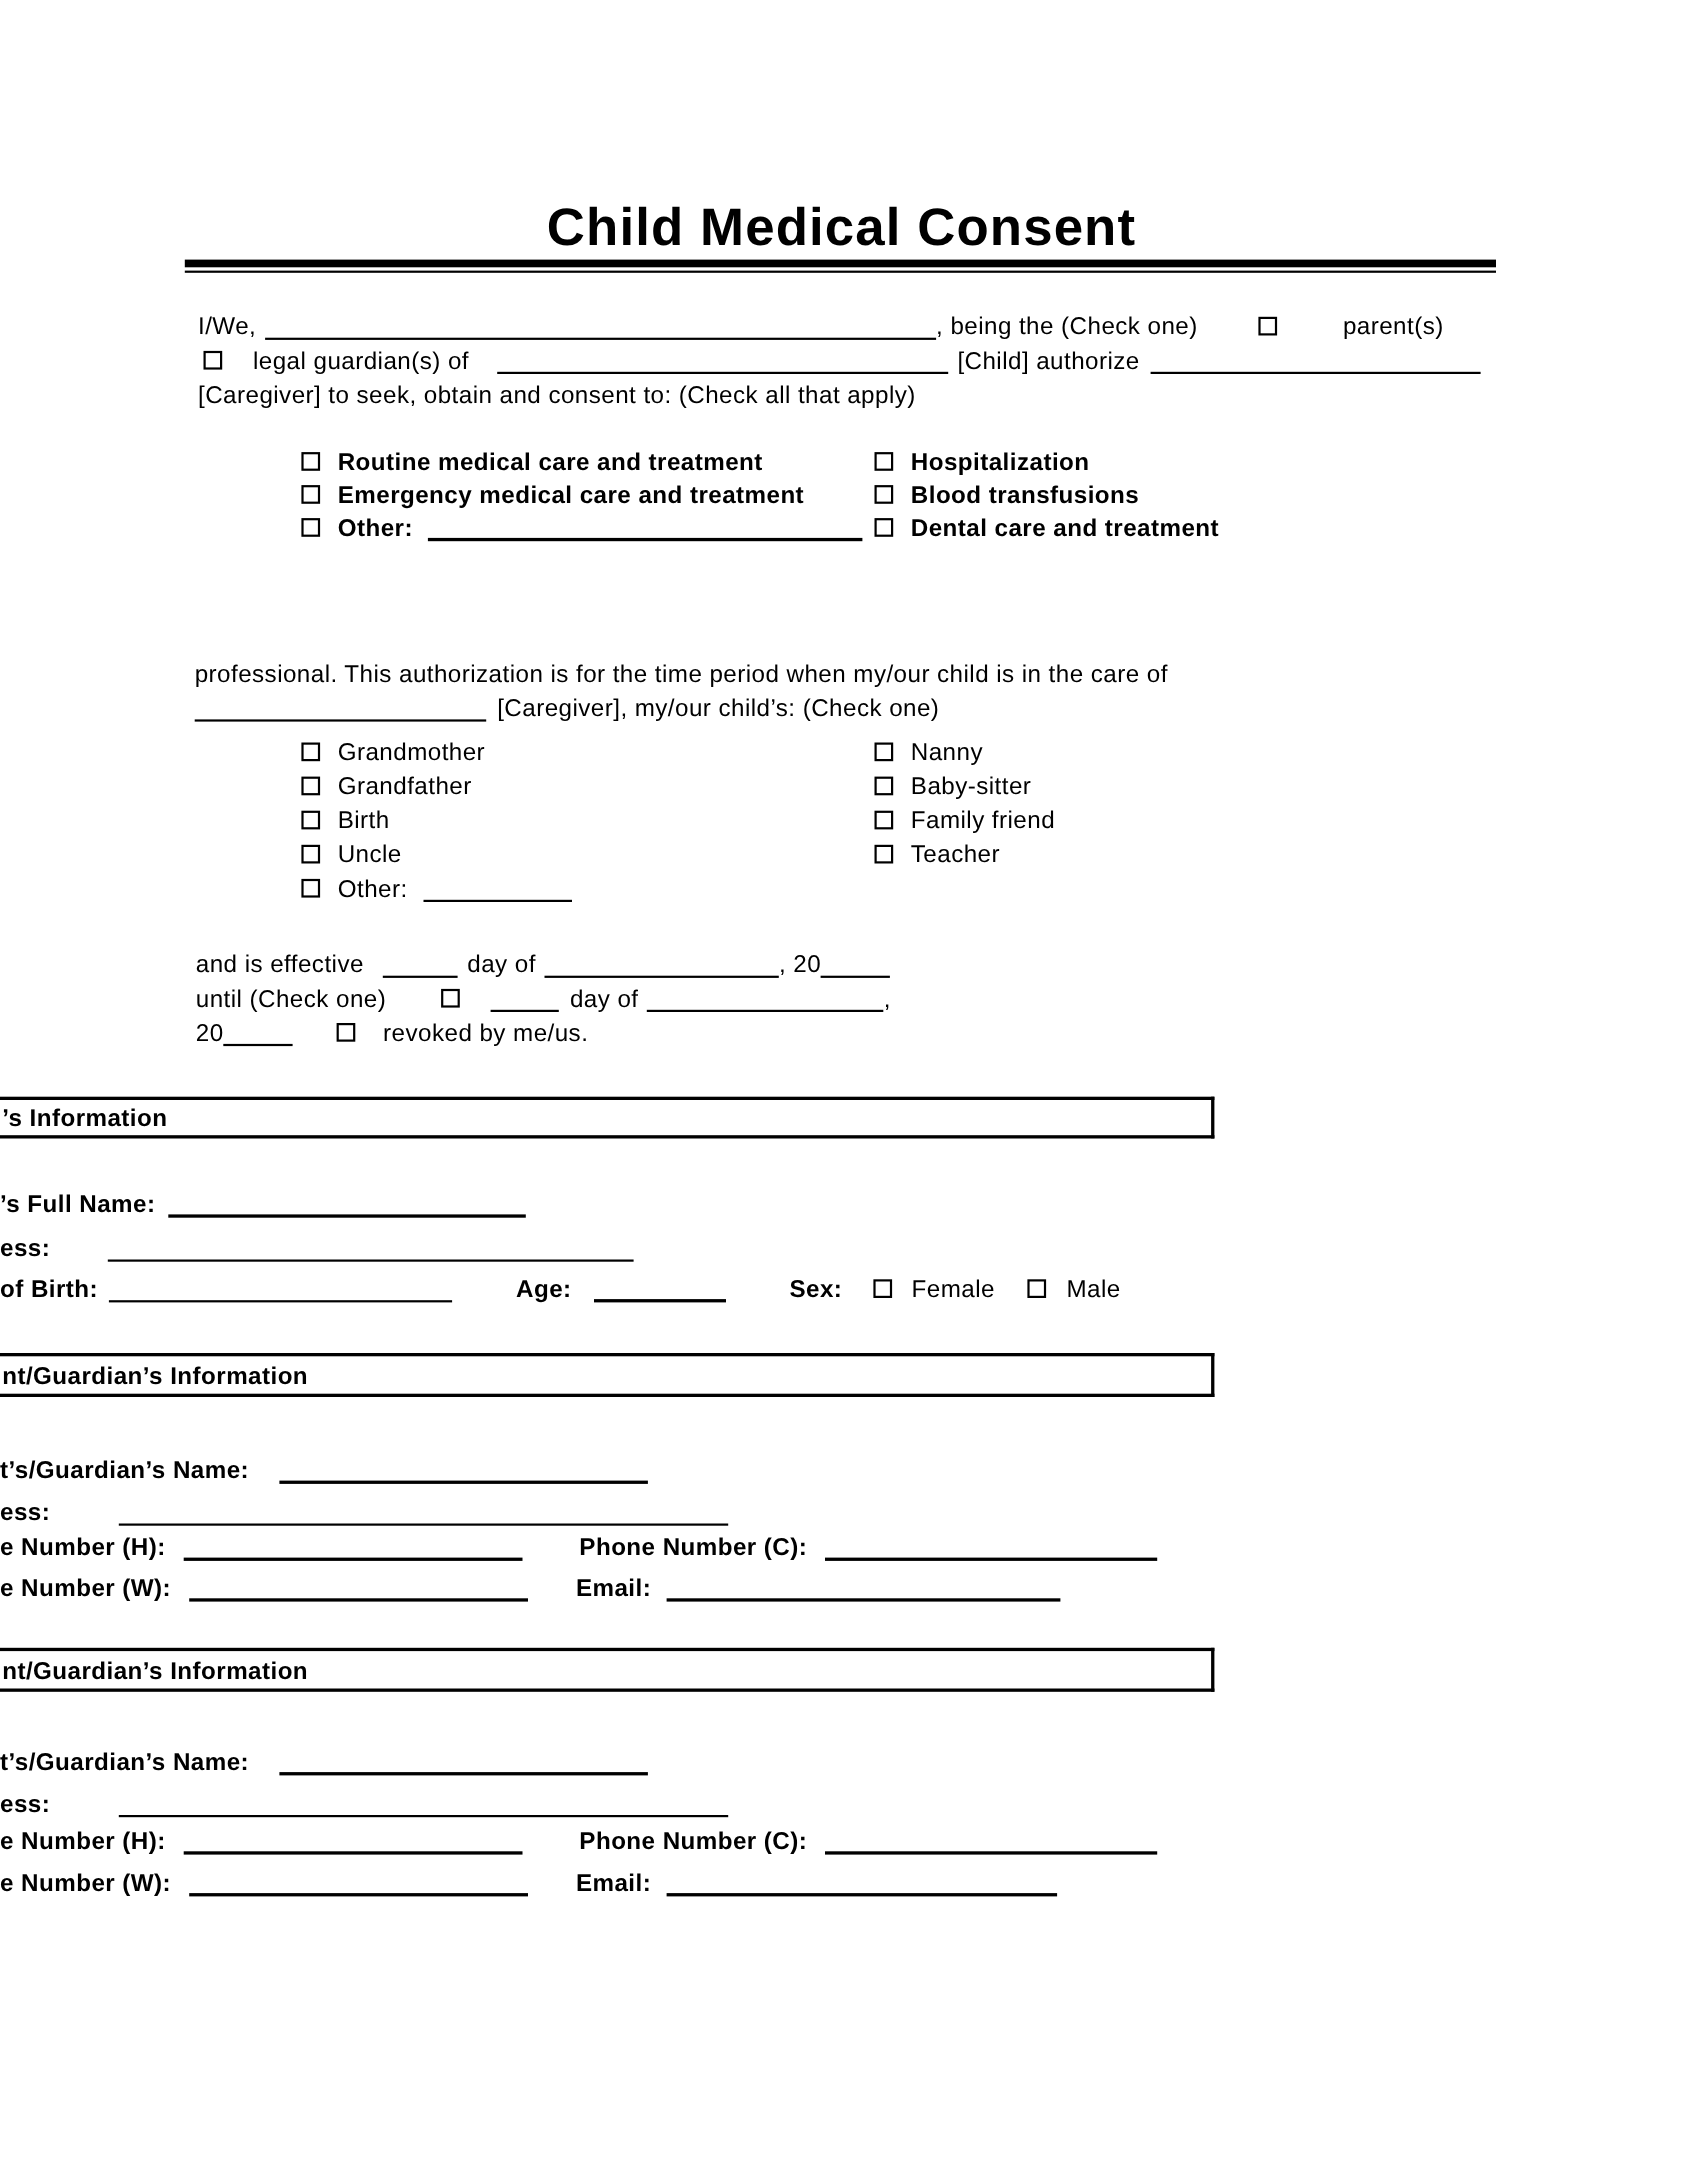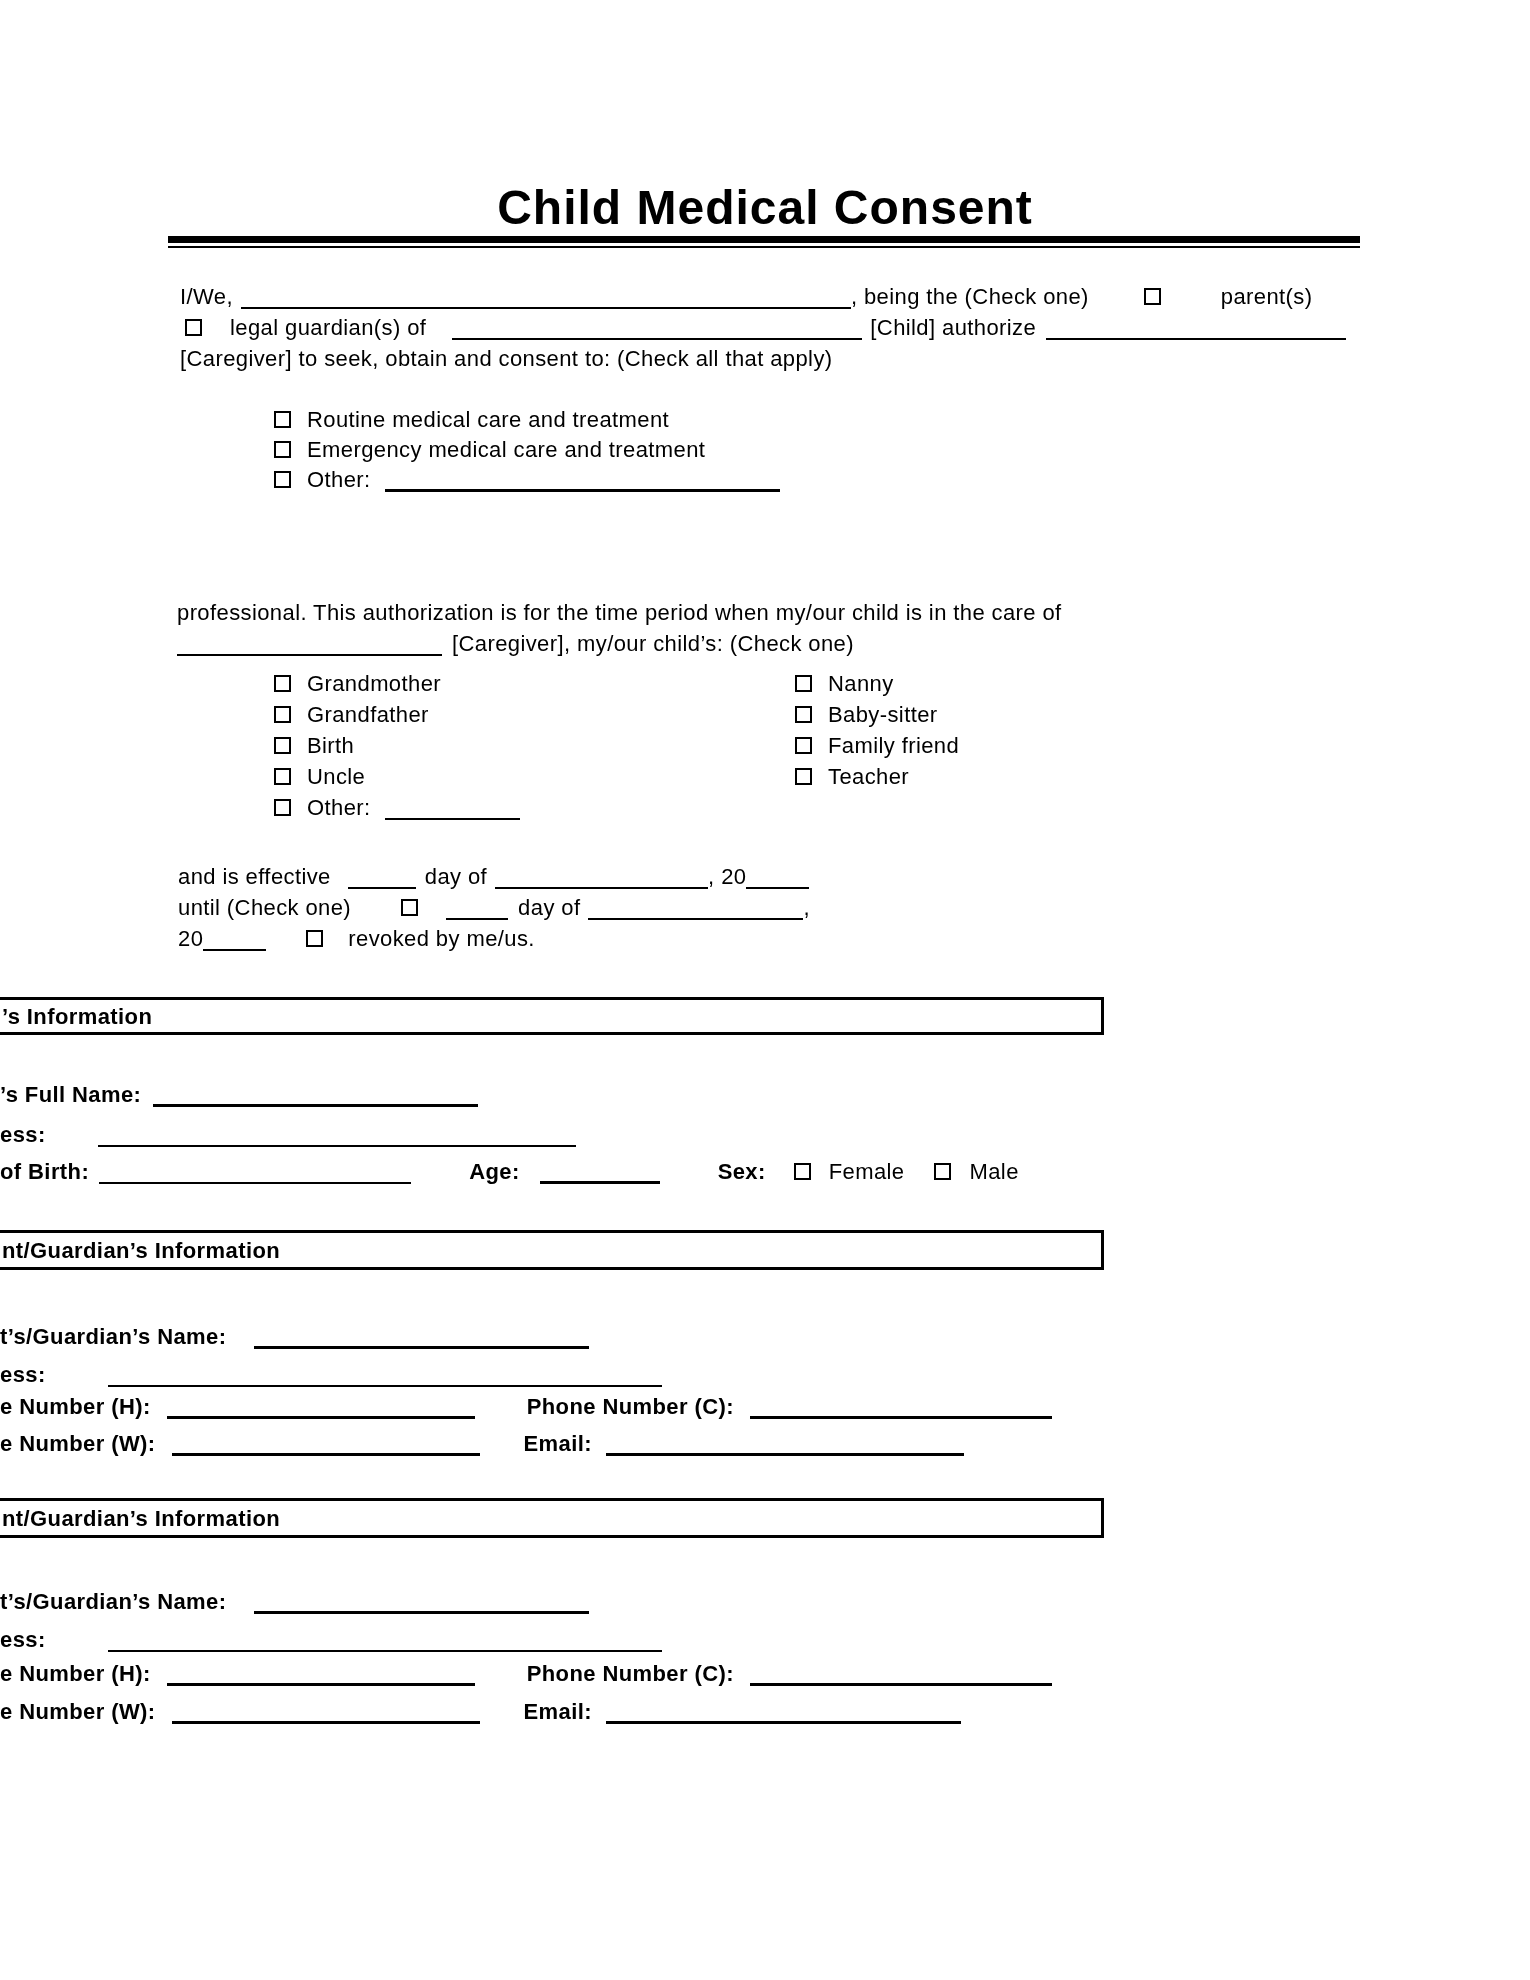--- a/index.html
+++ b/index.html
@@ -20,21 +20,21 @@
   .sp{display:inline-block; height:1px;}
   .bl{
     display:inline-block; height:16px;
     border-bottom:2px solid #000; margin-bottom:-5px;
   }
   .bl.t{border-bottom-width:3px;}
   .cb{
     display:inline-block; width:13px; height:13px;
     border:2px solid #000; background:#fff; vertical-align:-1px;
   }
-  .crow{height:30px; line-height:30px; white-space:nowrap;}
+  .crow{height:30px; line-height:30px; white-space:nowrap;font-weight:bold;}
   .crow2{height:31px; line-height:31px; white-space:nowrap;}
   .secbox{
     position:absolute; left:-12px; width:1116px; box-sizing:border-box;
     border:3px solid #000; border-left:none; background:#fff;
     font-weight:bold; padding-left:14px; white-space:nowrap;
   }
 </style>
 </head>
 <body>
 
@@ -53,20 +53,25 @@
   <div class="abs line" style="left:180px;top:343px;">
     <span>[Caregiver] to seek, obtain and consent to: (Check all that apply)</span>
   </div>
 
   <div class="abs" style="left:274px;top:405px;">
     <div class="crow"><span class="cb"></span><span class="sp" style="width:16px"></span><span>Routine medical care and treatment</span></div>
     <div class="crow"><span class="cb"></span><span class="sp" style="width:16px"></span><span>Emergency medical care and treatment</span></div>
     <div class="crow"><span class="cb"></span><span class="sp" style="width:16px"></span><span>Other:</span><span class="sp" style="width:14px"></span><span class="bl t" style="width:395px"></span></div>
   </div>
 
+  <div class="abs" style="left:795px;top:405px;">
+    <div class="crow"><span class="cb"></span><span class="sp" style="width:16px"></span><span>Hospitalization</span></div>
+    <div class="crow"><span class="cb"></span><span class="sp" style="width:16px"></span><span>Blood transfusions</span></div>
+    <div class="crow"><span class="cb"></span><span class="sp" style="width:16px"></span><span>Dental care and treatment</span></div>
+  </div>
 
   <div class="abs line" style="left:177px;top:597px;">
     <span>professional. This authorization is for the time period when my/our child is in the care of</span>
   </div>
   <div class="abs line" style="left:177px;top:628px;">
     <span class="bl" style="width:265px"></span><span class="sp" style="width:10px"></span><span>[Caregiver], my/our child’s: (Check one)</span>
   </div>
 
   <div class="abs" style="left:274px;top:668px;">
     <div class="crow2"><span class="cb"></span><span class="sp" style="width:16px"></span><span>Grandmother</span></div>

